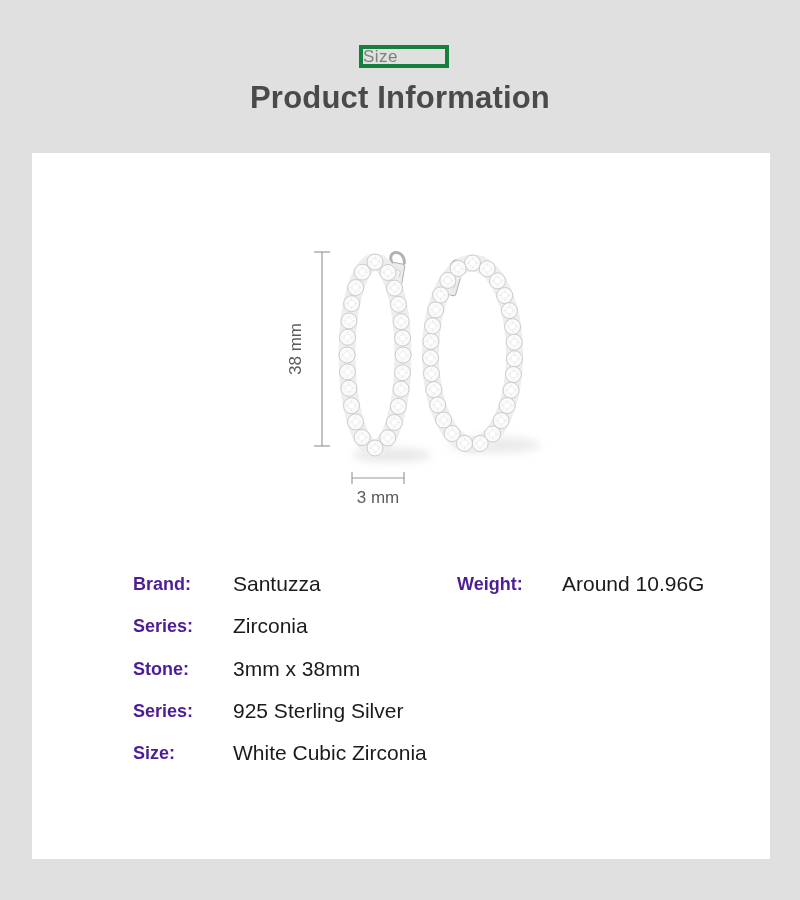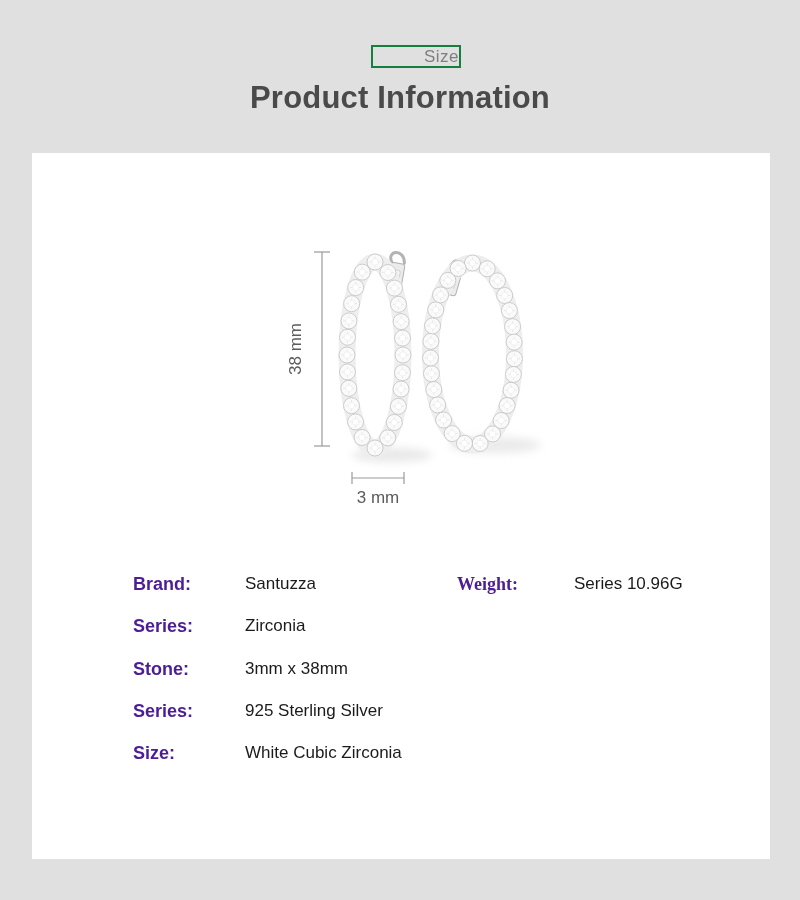--- a/index.html
+++ b/index.html
@@ -13,28 +13,27 @@
     overflow: hidden;
   }
 
   .size-chip {
     position: absolute;
     left: 359px;
     top: 45px;
     width: 90px;
     height: 23px;
     box-sizing: border-box;
-    border: 2px solid #15803d;
+    border: 4px solid #15803d;
     display: flex;
     align-items: center;
-    justify-content: flex-end;
+    justify-content: flex-start;
     color: #7f7f7f;
     font-size: 17px;
     letter-spacing: 0.5px;
-    margin-left: 12px;
   }
 
   .page-title {
     position: absolute;
     left: 0;
     top: 80px;
     width: 100%;
     margin: 0;
     text-align: center;
     font-size: 31px;
@@ -73,25 +72,24 @@
   .spec-label {
     position: absolute;
     left: 101px;
     font-size: 18px;
     font-weight: bold;
     color: #4c1d95;
   }
   .spec-value {
     position: absolute;
     left: 201px;
-    font-size: 17px;
+    font-size: 21px;
     color: #1b1b1b;
-    margin-left: 12px;
-  }
-  .spec-row.right .spec-label { left: 425px; font-family: Liberation Serif, serif; }
+  }
+  .spec-row.right .spec-label { left: 425px; }
   .spec-row.right .spec-value { left: 530px; }
 
   .r1 { top: 420px; }
   .r2 { top: 462px; }
   .r3 { top: 505px; }
   .r4 { top: 547px; }
   .r5 { top: 589px; }
 </style>
 </head>
 <body>
@@ -317,18 +315,18 @@
       <div class="spec-row r4">
         <span class="spec-label">Series:</span>
         <span class="spec-value">925 Sterling Silver</span>
       </div>
       <div class="spec-row r5">
         <span class="spec-label">Size:</span>
         <span class="spec-value">White Cubic Zirconia</span>
       </div>
       <div class="spec-row r1 right">
         <span class="spec-label">Weight:</span>
-        <span class="spec-value">Series 10.96G</span>
+        <span class="spec-value">Around 10.96G</span>
       </div>
     </div>
 
   </div>
 </div>
 
 </body></html>

